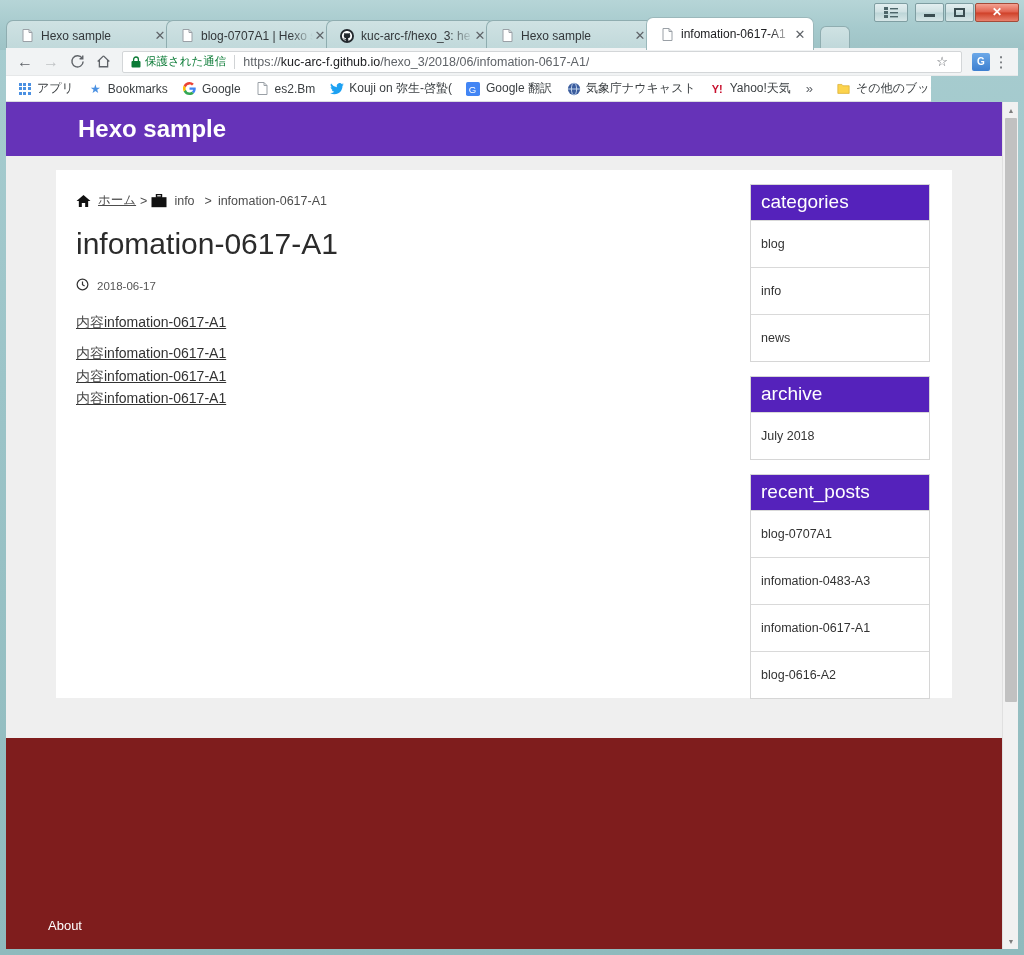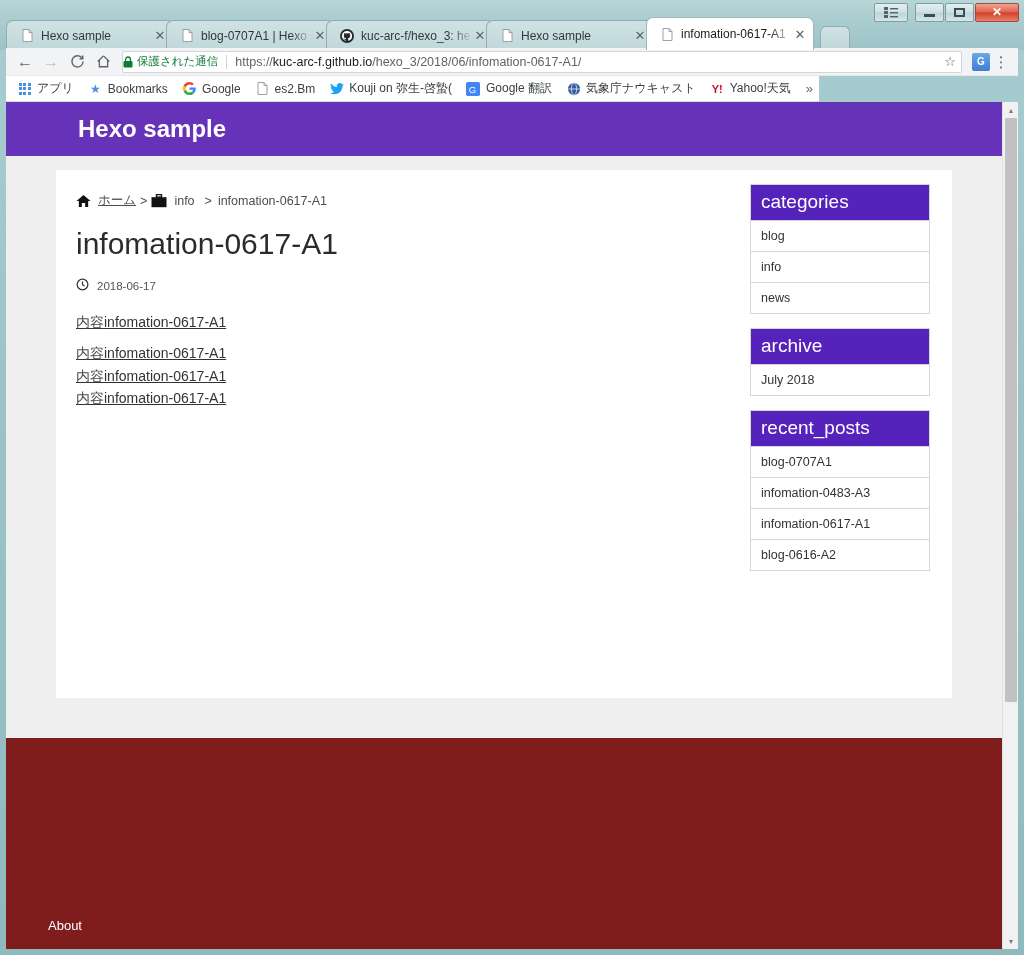--- a/index.html
+++ b/index.html
@@ -104,39 +104,39 @@
     display: flex; align-items: center; padding: 0 6px;
   }
   .navbtn {
     width: 26px; height: 26px; display:flex; align-items:center; justify-content:center;
     color:#5f6368; font-size:16px;
   }
   .navbtn.disabled { color:#c0c3c5; }
   #omnibox {
     flex: 1 1 auto; height: 22px; margin: 0 6px;
     background: #ffffff; border: 1px solid #d3d6d8; border-radius: 2px;
-    display: flex; align-items: center; padding: 0 0;
+    display: flex; align-items: center; padding: 0 8px;
     font-size: 12.5px;
   }
   #secure-badge { display:flex; align-items:center; gap:4px; color:#0b7b36; font-size:11.5px; white-space:nowrap;}
   #omnibox-divider { width:1px; height:14px; background:#d0d3d5; margin:0 8px; }
   #url-text { color:#5f6368; white-space:nowrap; overflow:hidden; }
   #url-text .host { color:#202124; }
   #star-icon { width:22px; display:flex; align-items:center; justify-content:center; color:#5f6368; font-size:13px;}
   #ext-icon {
     width: 18px; height: 18px; margin-left:4px; border-radius:2px;
     background: linear-gradient(180deg,#6ba8e8,#3d7fd0);
     display:flex; align-items:center; justify-content:center;
     color:#fff; font-size:10px; font-weight:bold;
   }
   #menu-icon { width:22px; display:flex; align-items:center; justify-content:center; color:#5f6368; font-size:15px; letter-spacing:0; }
 
   
   #bookmarks {
-    position: absolute; left: 6px; top: 76px; width: 813px; height: 26px;
+    position: absolute; left: 6px; top: 76px; width: 925px; height: 26px;
     background: #ffffff; border-bottom: 1px solid #dadce0;
     display: flex; align-items: center; padding: 0 4px; font-size: 12px; color:#3c4043;
     overflow: hidden;
   }
   .bm { display:flex; align-items:center; gap:5px; padding: 0 7px; height: 22px; white-space:nowrap; }
   .bm .bm-label { font-size: 12px; }
   .bm-ico { width:15px; height:15px; display:flex; align-items:center; justify-content:center; font-size:12px; }
   #apps-grid { display:grid; grid-template-columns: repeat(3,3px); grid-template-rows: repeat(3,3px); gap:1.5px;}
   #apps-grid i { display:block; width:3px; height:3px; background:#4a90e2; }
   #bm-overflow { padding: 0 8px; color:#5f6368; font-size:13px; }
@@ -186,21 +186,21 @@
 
   
   #sidebar { position:absolute; right: 22px; top: 14px; width: 180px; }
   .widget { margin-bottom: 14px; border:1px solid #d6d6d6; background:#14532d; }
   .widget-header {
     background:#5522bb; color:#ffffff; font-size:19px;
     padding: 7px 10px 9px 10px; line-height:1;
   }
   .widget-item {
     border-top: 1px solid #d9d9d9;
-    padding: 8px 10px; font-size: 12.5px; color:#333; background:#fff;
+    padding: 16px 10px; font-size: 12.5px; color:#333; background:#fff;
   }
   .widget-item:first-of-type { border-top: none; }
 
   #site-footer {
     position: absolute; left:0; top: 636px; width: 996px; height: 211px;
     background: #7f1d1d;
   }
   #footer-about {
     position:absolute; left: 42px; bottom: 16px; color:#ffffff; font-size:13px;
   }

